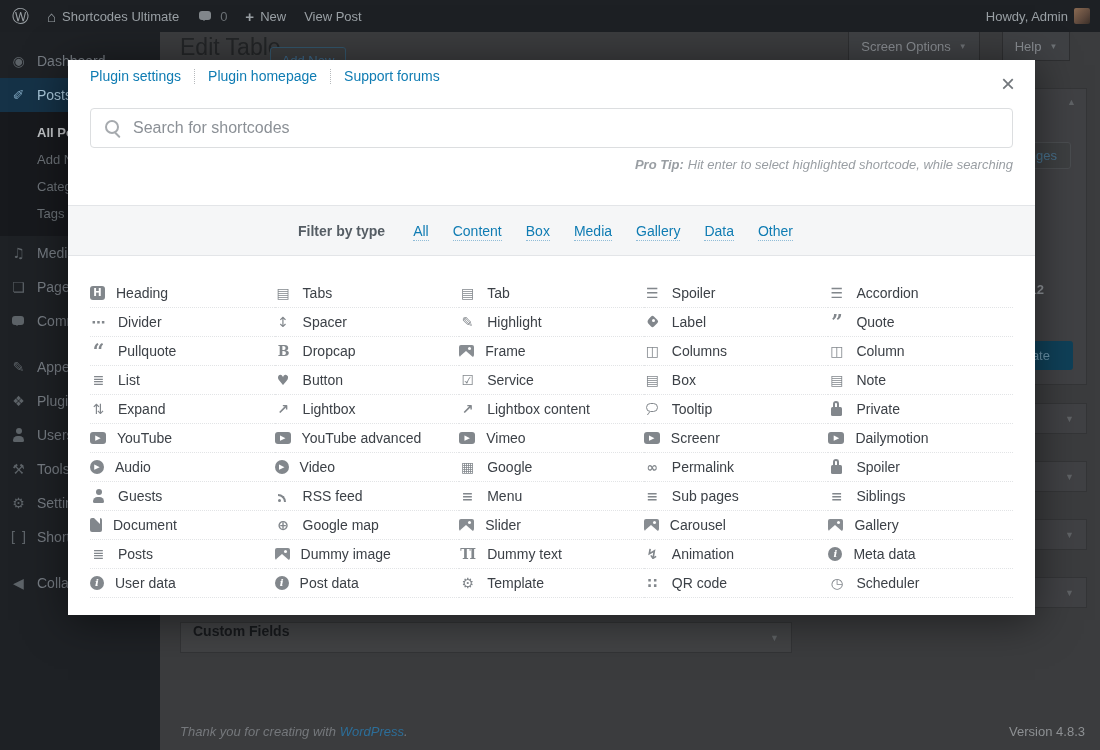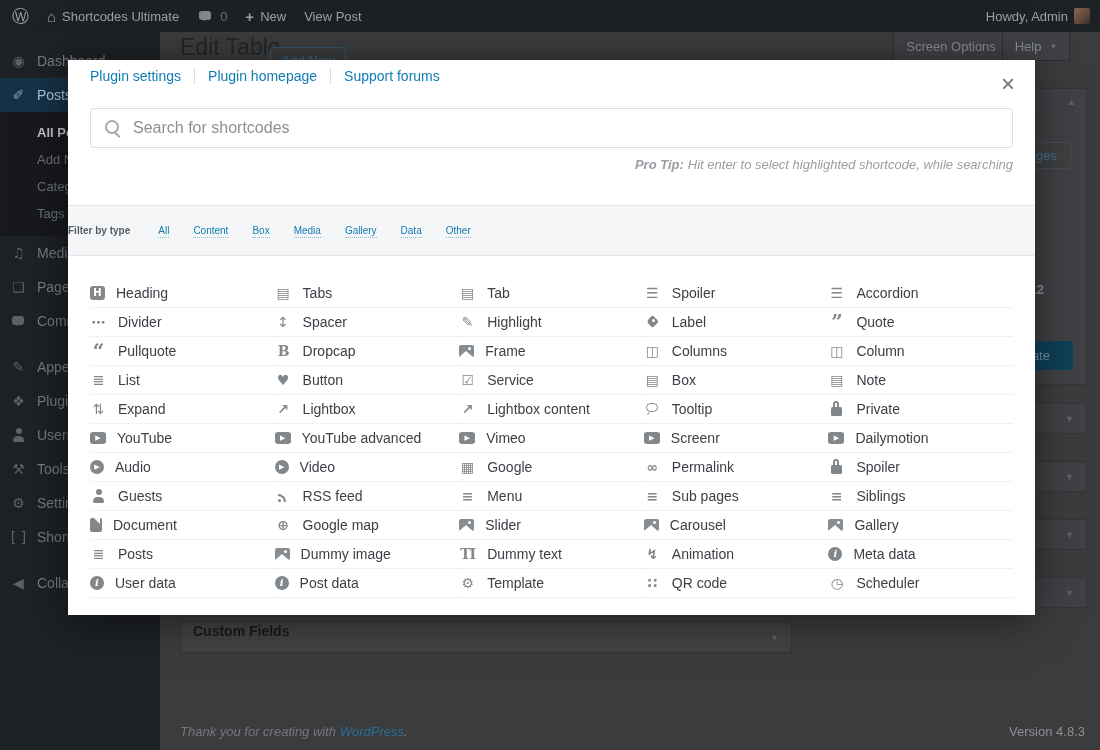--- a/index.html
+++ b/index.html
@@ -31,21 +31,21 @@
   .sb-item.active .ic{color:#7fa5bf}
   .sb-label{overflow:hidden}
   .sb-sub-wrap{background:#17191d;padding:7px 0 9px}
   .sb-sub{height:27px;line-height:27px;padding-left:37px;font-size:13px;color:#6c7278;cursor:pointer;white-space:nowrap}
   .sb-sub.active{color:#c2c5c8;font-weight:bold}
 
   
   .content{position:absolute;left:160px;top:32px;right:0;bottom:0;background:#3b3c3e;z-index:1}
   .tab{position:absolute;top:0;height:28px;background:#3f4144;border:1px solid #2e2f31;border-top:none;
        display:flex;align-items:center;justify-content:center;gap:8px;font-size:13px;color:#898d92;cursor:pointer}
-  .tab.so{left:733px;width:130px}
+  .tab.so{left:688px;width:130px}
   .tab.help{left:842px;width:66px}
   .tab-arrow{font-size:8px;color:#6d7175}
   .page-title{position:absolute;left:20px;top:2px;margin:0;font-size:23px;font-weight:400;color:#232527}
   .add-new{position:absolute;left:110px;top:15px;width:76px;height:26px;box-sizing:border-box;
            border:1px solid #33566c;border-radius:3px;background:#3a3c3e;color:#3b688a;font-size:13px;
            display:flex;align-items:center;justify-content:center;cursor:pointer}
   .pubbox{position:absolute;left:700px;top:56px;width:225px;height:295px;background:#404144;border:1px solid #343537}
   .pub-toggle{position:absolute;top:8px;right:10px;font-size:9px;color:#5f6265;cursor:pointer}
   .preview-btn{position:absolute;left:80px;top:53px;width:130px;height:27px;box-sizing:border-box;background:#3d3f41;
                border:1px solid #4a4d50;border-radius:3px;color:#47708c;font-size:13px;
@@ -75,21 +75,21 @@
   .search-input{width:100%;height:40px;box-sizing:border-box;border:1px solid #dcdee0;border-radius:4px;
                 padding:0 12px 0 42px;font-size:16px;color:#32373c;outline:none;
                 font-family:"Liberation Sans","DejaVu Sans",sans-serif}
   .search-input::placeholder{color:#8b9096;opacity:1}
   .mag{position:absolute;left:15px;top:12px;width:10px;height:10px;border:2px solid #a6aaae;border-radius:50%}
   .mag::after{content:"";position:absolute;bottom:-4px;right:-4px;width:7px;height:2px;background:#a6aaae;
               transform:rotate(45deg);border-radius:1px}
   .pro-tip{text-align:right;margin:9px 22px 0;font-size:13px;font-style:italic;color:#999ea3}
   .pro-tip b{margin-right:4px}
   .filter-bar{margin-top:33px;height:49px;background:#f5f6f7;border-top:1px solid #e3e5e8;border-bottom:1px solid #e3e5e8;
-              display:flex;align-items:center;font-size:10px}
+              display:flex;align-items:center;justify-content:center;font-size:14px}
   .filter-label{font-weight:bold;color:#555d64;margin-right:16px}
   .f-link{color:#0f7cb3;margin:0 12px;border-bottom:1px dotted #8fbcd7;cursor:pointer;text-decoration:none;padding-bottom:1px}
   .grid{display:grid;grid-template-columns:repeat(5,1fr);margin:23px 22px 0}
   .cell{height:28px;display:flex;align-items:center;gap:11px;border-bottom:1px dotted #e2e4e6;cursor:pointer;overflow:hidden}
   .cell-label{font-size:14px;color:#3c4147;white-space:nowrap}
 
   
   .ic{position:relative;display:inline-flex;width:17px;height:16px;align-items:center;justify-content:center;
       color:#82878c;flex:none;font-family:"DejaVu Sans",sans-serif;line-height:1}
   .ic-glyph{font-size:14px}

